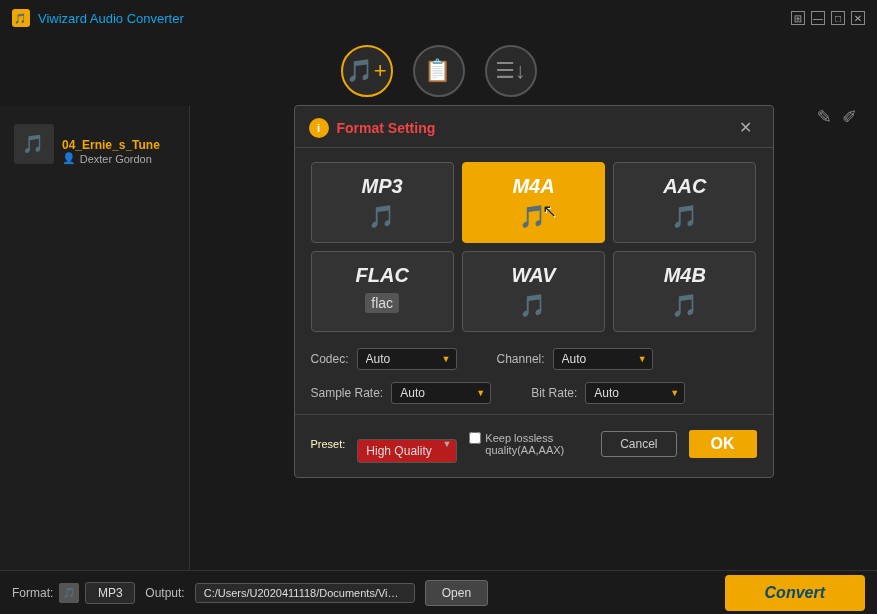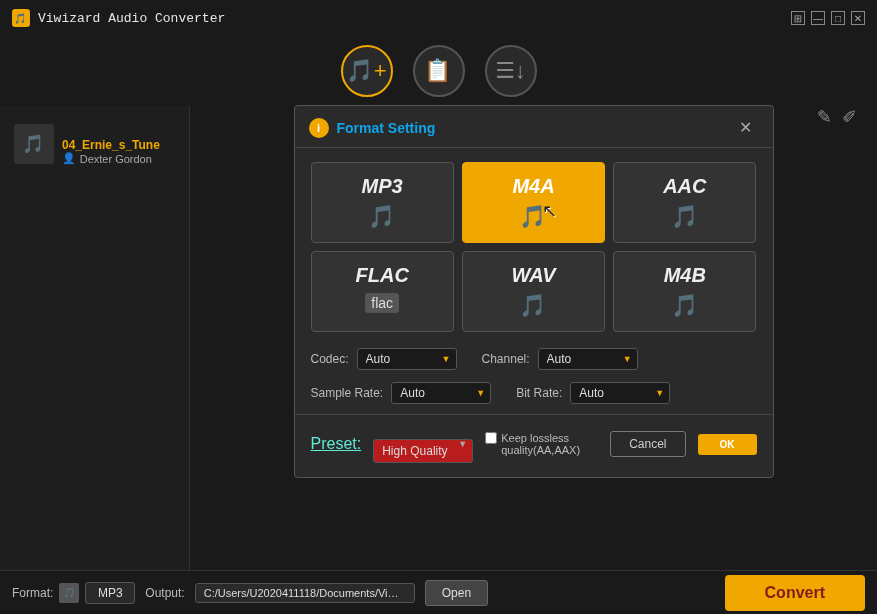--- a/index.html
+++ b/index.html
@@ -31,23 +31,22 @@
       height: 18px;
       background: #f0a800;
       border-radius: 3px;
       display: flex;
       align-items: center;
       justify-content: center;
       font-size: 10px;
       color: #fff;
     }
     .title-bar-title {
-      color: #e5e5e5;
+      color: #0ea5e9;
       font-size: 13px;
-      font-family: Liberation Mono, monospace;
     }
     .title-bar-controls {
       display: flex;
       gap: 6px;
       align-items: center;
     }
     .title-ctrl {
       width: 14px;
       height: 14px;
       border: 1px solid #888;
@@ -183,21 +182,21 @@
       background: #f0a800;
       border-radius: 50%;
       display: flex;
       align-items: center;
       justify-content: center;
       font-size: 11px;
       color: #fff;
       font-weight: bold;
     }
     .dialog-title {
-      color: #0ea5e9;
+      color: #ef4444;
       font-size: 14px;
       font-weight: bold;
     }
     .dialog-close {
       color: #aaa;
       font-size: 16px;
       cursor: pointer;
       padding: 2px 6px;
     }
 
@@ -236,21 +235,21 @@
       font-size: 22px;
       color: #aaa;
     }
     .format-cell.selected .format-icon {
       color: #fff;
     }
 
     
     .settings-row {
       display: flex;
-      gap: 25px;
+      gap: 40px;
       padding: 6px 16px;
       align-items: center;
     }
     .setting-item {
       display: flex;
       align-items: center;
       gap: 8px;
     }
     .setting-label {
       color: #bbb;
@@ -288,23 +287,22 @@
     
     .preset-row {
       display: flex;
       align-items: center;
       gap: 12px;
       padding: 10px 16px 14px;
       border-top: 1px solid #444;
       margin-top: 4px;
     }
     .preset-label {
-      color: #5eead4;
-      font-size: 16px;
-      text-decoration: underline;
+      color: #fef9c3;
+      font-size: 11px;
     }
     .preset-select-wrapper {
       position: relative;
       display: inline-block;
     }
     .preset-select {
       background: #b91c1c;
       border: 1px solid #555;
       border-radius: 3px;
       color: #ddd;
@@ -345,21 +343,21 @@
       color: #ccc;
       font-size: 12px;
       cursor: pointer;
     }
     .btn-ok {
       padding: 5px 22px;
       background: #f0a800;
       border: none;
       border-radius: 3px;
       color: #fff;
-      font-size: 10px;
+      font-size: 16px;
       cursor: pointer;
       font-weight: bold;
     }
 
     
     .bottom-bar {
       position: absolute;
       bottom: 0;
       left: 0;
       right: 0;
@@ -423,27 +421,28 @@
       color: #ddd;
       font-size: 12px;
       cursor: pointer;
     }
     .btn-convert {
       margin-left: auto;
       padding: 8px 40px;
       background: #f0a800;
       border: none;
       border-radius: 4px;
-      color: #7f1d1d;
+      color: #0c4a6e;
       font-size: 16px;
       font-weight: bold;
       cursor: pointer;
       height: 36px;
       display: flex;
       align-items: center;
+      font-style: italic;
     }
 
     
     .cursor-arrow {
       position: absolute;
       width: 0;
       height: 0;
       pointer-events: none;
       z-index: 9999;
     }

